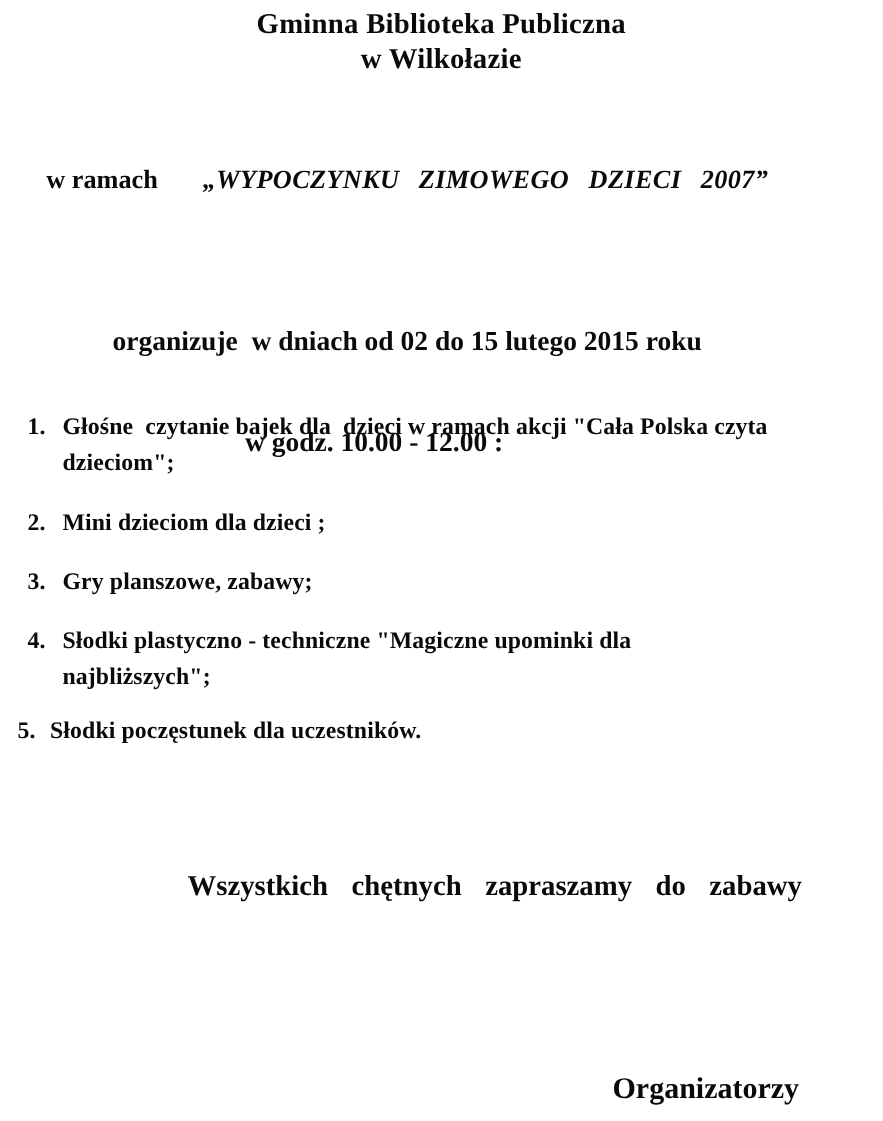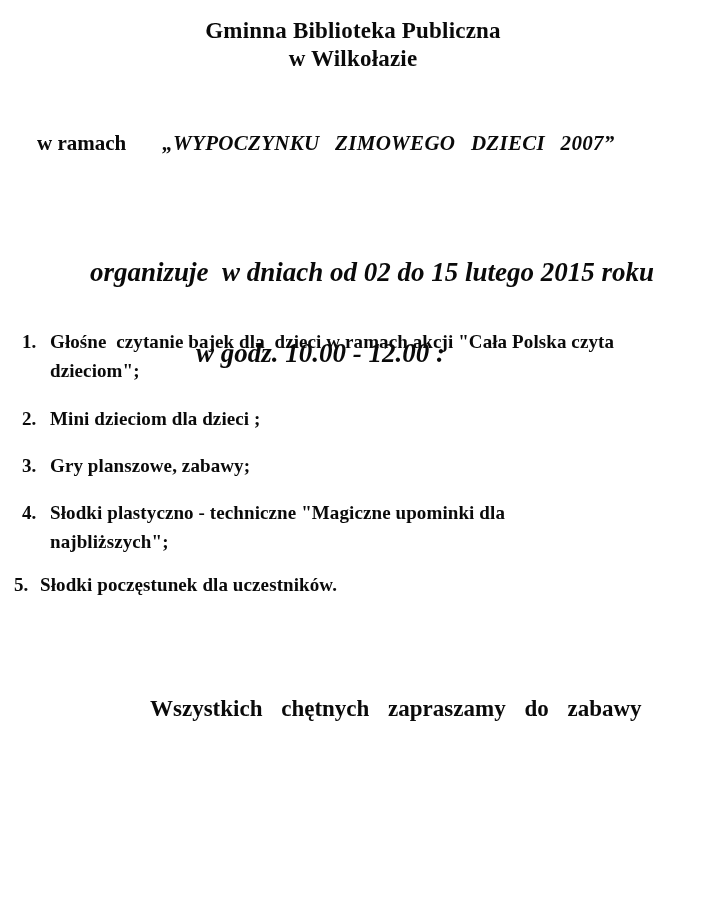--- a/index.html
+++ b/index.html
@@ -15,21 +15,21 @@
     background: #ffffff;
     overflow: hidden;
     color: #0a0a0a;
     font-family: "Liberation Serif", "DejaVu Serif", serif;
     font-weight: bold;
     -webkit-font-smoothing: antialiased;
   }
   .abs { position: absolute; }
 
   .doc-title {
-    top: 17px;
+    top: 5px;
     left: 0;
     width: 706px;
     text-align: center;
     font-size: 23px;
     line-height: 28px;
     letter-spacing: 0.2px;
   }
 
   .intro-line {
     top: 131px;
@@ -43,24 +43,23 @@
   }
   .program-name {
     font-style: italic;
     word-spacing: 10px;
     letter-spacing: 0.3px;
   }
 
   .schedule {
     top: 205px;
     left: 90px;
-    font-size: 27px;
+    font-size: 22px;
     line-height: 27px;
     white-space: pre-wrap;
-    font-style: italic;
   }
   .schedule-line-2 {
     margin-left: 106px;
   }
 
   .activity-item {
     font-size: 19px;
     line-height: 29px;
     letter-spacing: 0.1px;
   }
@@ -133,14 +132,15 @@
     <span class="item-text">Słodki plastyczno - techniczne "Magiczne upominki dla najbliższych";</span>
   </div>
 
   <div class="abs activity-item item-5">
     <span class="item-number">5.</span>
     <span class="item-text">Słodki poczęstunek dla uczestników.</span>
   </div>
 
   <div class="abs invitation">Wszystkich chętnych zapraszamy do zabawy</div>
 
+  <div class="abs signature">Organizatorzy</div>
 
 </div>
 
 </body></html>

